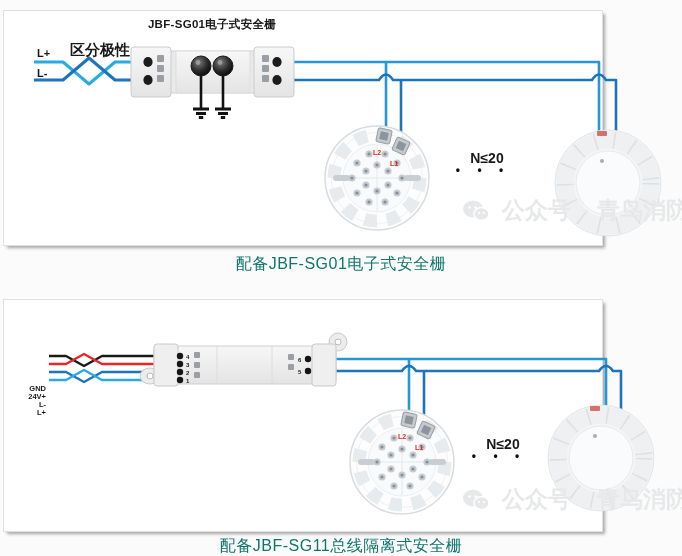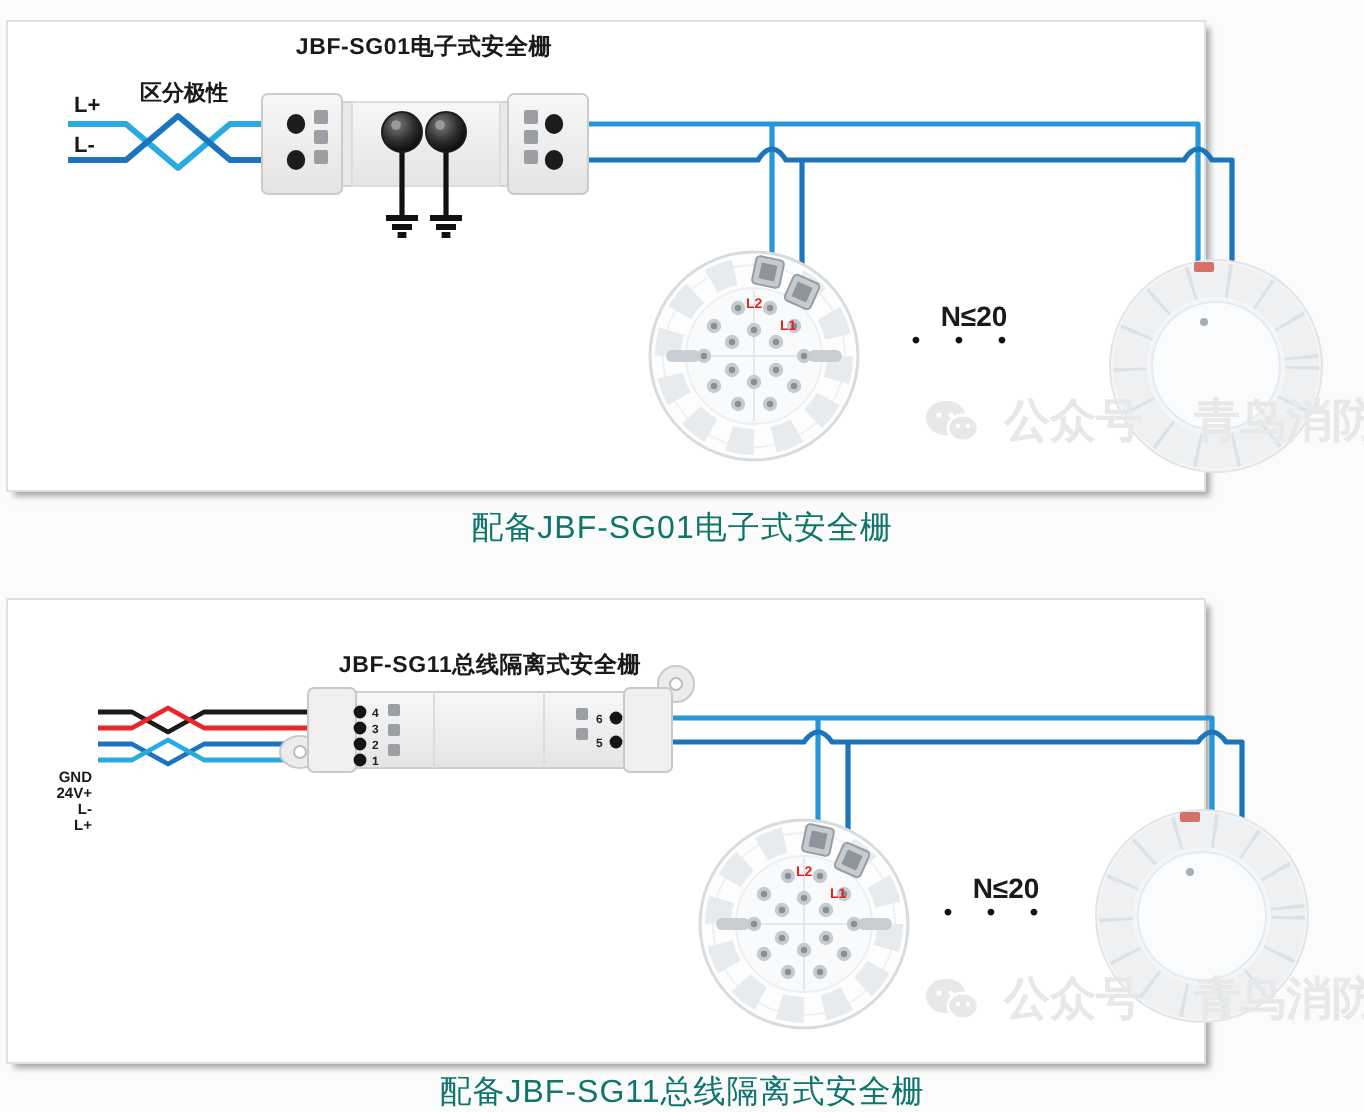--- a/index.html
+++ b/index.html
@@ -135,21 +135,21 @@
           <rect x="258" y="54" width="7" height="7" rx="1"></rect>
           <rect x="258" y="64" width="7" height="7" rx="1"></rect>
       </g>
     </g>
 
     <use href="#det-base" x="373" y="167"></use>
     <use href="#det-dome" x="604" y="172"></use>
   </svg>
 
   <div class="lbl dev-title" style="left:100px;top:6px;width:216px;">JBF-SG01电子式安全栅</div>
-  <div class="lbl" style="left:66px;top:30px;font-size:11px;text-align:right;">区分极性</div>
+  <div class="lbl" style="left:66px;top:30px;font-size:15px;text-align:right;">区分极性</div>
   <div class="lbl" style="left:33px;top:36px;font-size:11px;">L+</div>
   <div class="lbl" style="left:33px;top:56px;font-size:11px;">L-</div>
   <div class="red-term" style="left:369px;top:138px;">L2</div>
   <div class="red-term" style="left:386px;top:149px;">L1</div>
   <div class="lbl count" style="left:452px;top:139px;width:62px;">N≤20</div>
   <div class="lbl dots" style="left:448px;top:152px;width:62px;">•  •  •</div>
 
   <div class="watermark" style="left:458px;top:184px;">
     <svg width="28" height="24" viewBox="0 0 28 24">
       <ellipse cx="11" cy="10" rx="10" ry="8.6" fill="#e7e8e9"></ellipse>
@@ -215,21 +215,20 @@
           <rect x="190" y="72" width="6" height="6" rx="1"></rect>
         <rect x="284" y="54" width="6" height="6" rx="1"></rect>
           <rect x="284" y="64" width="6" height="6" rx="1"></rect>
       </g>
     </g>
 
     <use href="#det-base" x="398" y="162"></use>
     <use href="#det-dome" x="597" y="158"></use>
   </svg>
 
-  <div class="lbl dev-title" style="left:130px;top:26px;width:222px;">JBF-SG11总线隔离式安全栅</div>
   <div class="lbl wire-names" style="left:14px;top:52px;width:28px;margin-top:33px;">
     <div>GND</div>
     <div>24V+</div>
     <div>L-</div>
     <div>L+</div>
   </div>
   <div class="red-term" style="left:394px;top:133px;">L2</div>
   <div class="red-term" style="left:411px;top:144px;">L1</div>
   <div class="lbl count" style="left:468px;top:136px;width:62px;">N≤20</div>
   <div class="lbl dots" style="left:464px;top:149px;width:62px;">•  •  •</div>

